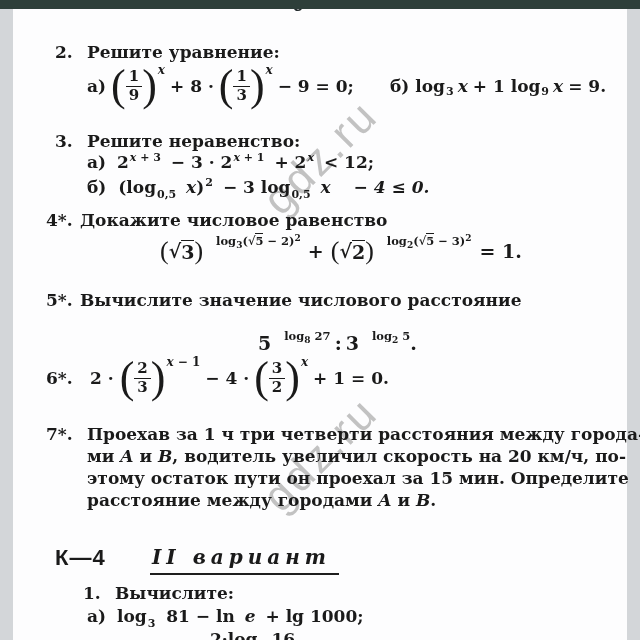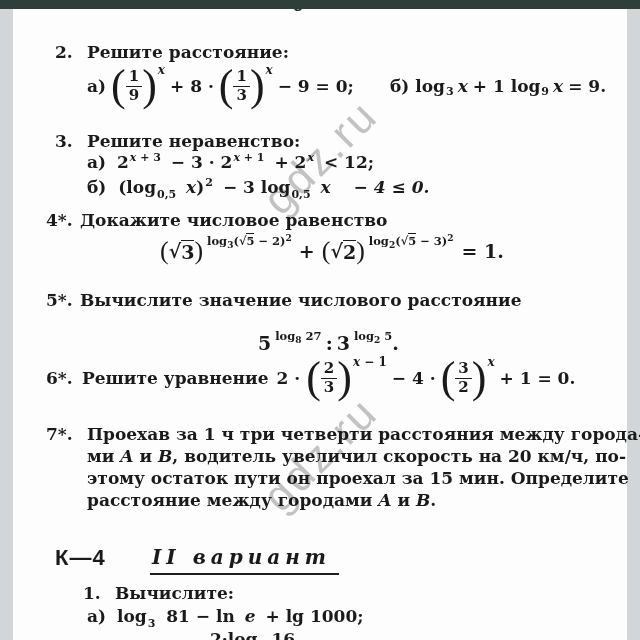--- a/index.html
+++ b/index.html
@@ -25,21 +25,21 @@
   .row { display:flex; align-items:center; }
   .iv  { font-style:italic; }
   .sb  { font-size:11px; position:relative; top:5px; margin:0 1px; }
   .sp  { font-size:11px; position:relative; top:-7px; margin:0 1px; font-weight:bold; }
   .pf  { display:inline-flex; align-items:center; }
   .bp  { font-family:"Liberation Serif", serif; font-weight:normal; font-size:44px; line-height:44px; }
   .fr  { display:inline-flex; flex-direction:column; align-items:center; font-size:15px; line-height:1.15; }
   .fr .fn { padding:0 3px; }
   .fr .fd { border-top:1.6px solid #1a1a1a; padding:0 3px; }
   .pex { font-size:12px; align-self:flex-start; margin-top:-1px; margin-left:1px; }
-  .texp { font-size:11.5px; position:relative; top:-10px; margin-left:4px; }
+  .texp { font-size:11.5px; position:relative; top:-10px; margin-left:13px; }
   .texp .sb2 { font-size:9px; position:relative; top:3px; }
   .texp .sp2 { font-size:9px; position:relative; top:-4px; }
   .sqv { border-top:1.4px solid #1a1a1a; }
   .just { width:498px; text-align:justify; text-align-last:justify; }
   .kcode { font-family:"Liberation Sans", sans-serif; font-size:22px; font-weight:bold; letter-spacing:1px; }
   .kvar {
     font-size:20px; font-style:italic; letter-spacing:5px;
     border-bottom:2px solid #1e1e1e; padding:0 8px 4px 2px;
   }
 </style>
@@ -48,21 +48,21 @@
 
 <div class="page"></div>
 
 <div class="site">gdz.ru</div>
 <div class="topbar"></div>
 
 <div class="wm" style="left:250px; top:132px;">gdz.ru</div>
 <div class="wm" style="left:250px; top:429px;">gdz.ru</div>
 
 <div class="sec" style="left:48px; top:42px;">
-  <span class="num" style="padding-left:7px; width:32px;">2.</span><span>Решите расстояние:</span>
+  <span class="num" style="padding-left:7px; width:32px;">2.</span><span>Решите уравнение:</span>
 </div>
 <div class="sec row" style="left:87px; top:60px; height:52px;">
   <span>а)</span>
   <span class="pf" style="margin-left:5px;">
     <span class="bp">(</span>
     <span class="fr">
         <span class="fn">1</span>
         <span class="fd">9</span>
       </span>
     <span class="bp">)</span>
@@ -128,21 +128,20 @@
 
 <div class="sec" style="left:46px; top:290px;">
   <span class="num" style="width:34px;">5*.</span><span>Вычислите значение числового расстояние</span>
 </div>
 <div class="sec" style="left:258px; top:332px; font-size:19px;">
   <span>5</span><span class="texp"><span>log</span><span class="sb2">8</span> <span>27</span></span><span style="margin:0 4px;">:</span><span>3</span><span class="texp"><span>log</span><span class="sb2">2</span> <span>5</span></span><span>.</span>
 </div>
 
 <div class="sec row" style="left:46px; top:352px; height:52px;">
   <span class="num" style="width:36px;">6*.</span>
-  <span>Решите уравнение</span>
   <span style="margin:0 6px 0 8px;">2 ·</span>
   <span class="pf">
     <span class="bp">(</span>
     <span class="fr">
         <span class="fn">2</span>
         <span class="fd">3</span>
       </span>
     <span class="bp">)</span>
     <span class="pex"><span class="iv">x</span><span> − 1</span></span>
   </span>

